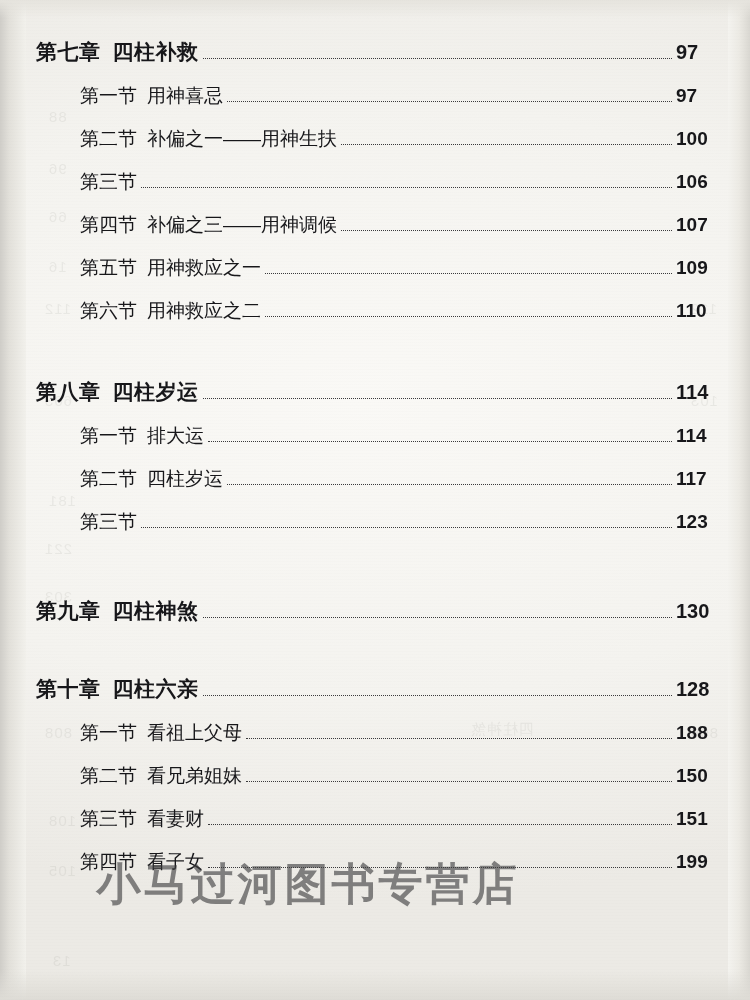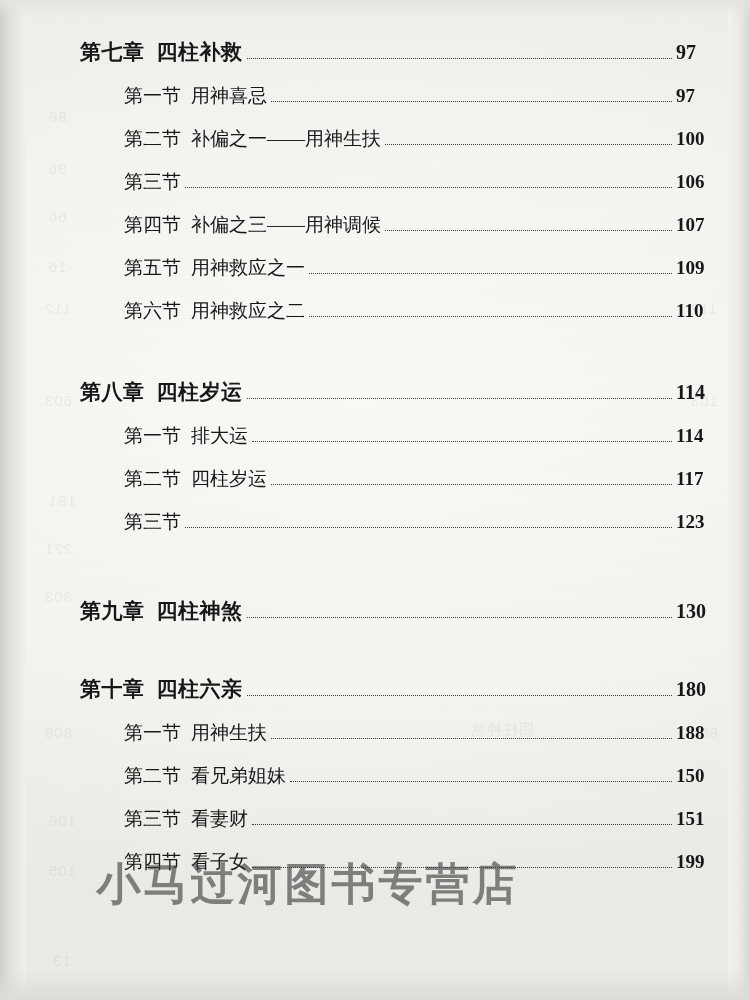--- a/index.html
+++ b/index.html
@@ -71,22 +71,21 @@
   }
 
   .content {
     position: absolute;
     left: 0; top: 0;
     width: 750px;
     z-index: 3;
   }
 
   .toc {
-    padding: 38px 40px 0 64px;
-    font-family: Liberation Serif, serif;
+    padding: 38px 40px 0 20px;
   }
 
   .group {
     margin-bottom: 0;
   }
 
   .row {
     display: flex;
     align-items: baseline;
     position: relative;
@@ -299,26 +298,26 @@
         </div>
       </div>
 
       <div class="gap-md"></div>
 
       <div class="group">
         <div class="row chapter">
           <span class="label">第十章</span>
           <span class="title">四柱六亲</span>
           <span class="dots"></span>
-          <span class="page-no">180</span>
+          <span class="page-no">128</span>
         </div>
 
         <div class="row section">
           <span class="label">第一节</span>
-          <span class="title">用神生扶</span>
+          <span class="title">看祖上父母</span>
           <span class="dots"></span>
           <span class="page-no">188</span>
         </div>
         <div class="row section">
           <span class="label">第二节</span>
           <span class="title">看兄弟姐妹</span>
           <span class="dots"></span>
           <span class="page-no">150</span>
         </div>
         <div class="row section">

